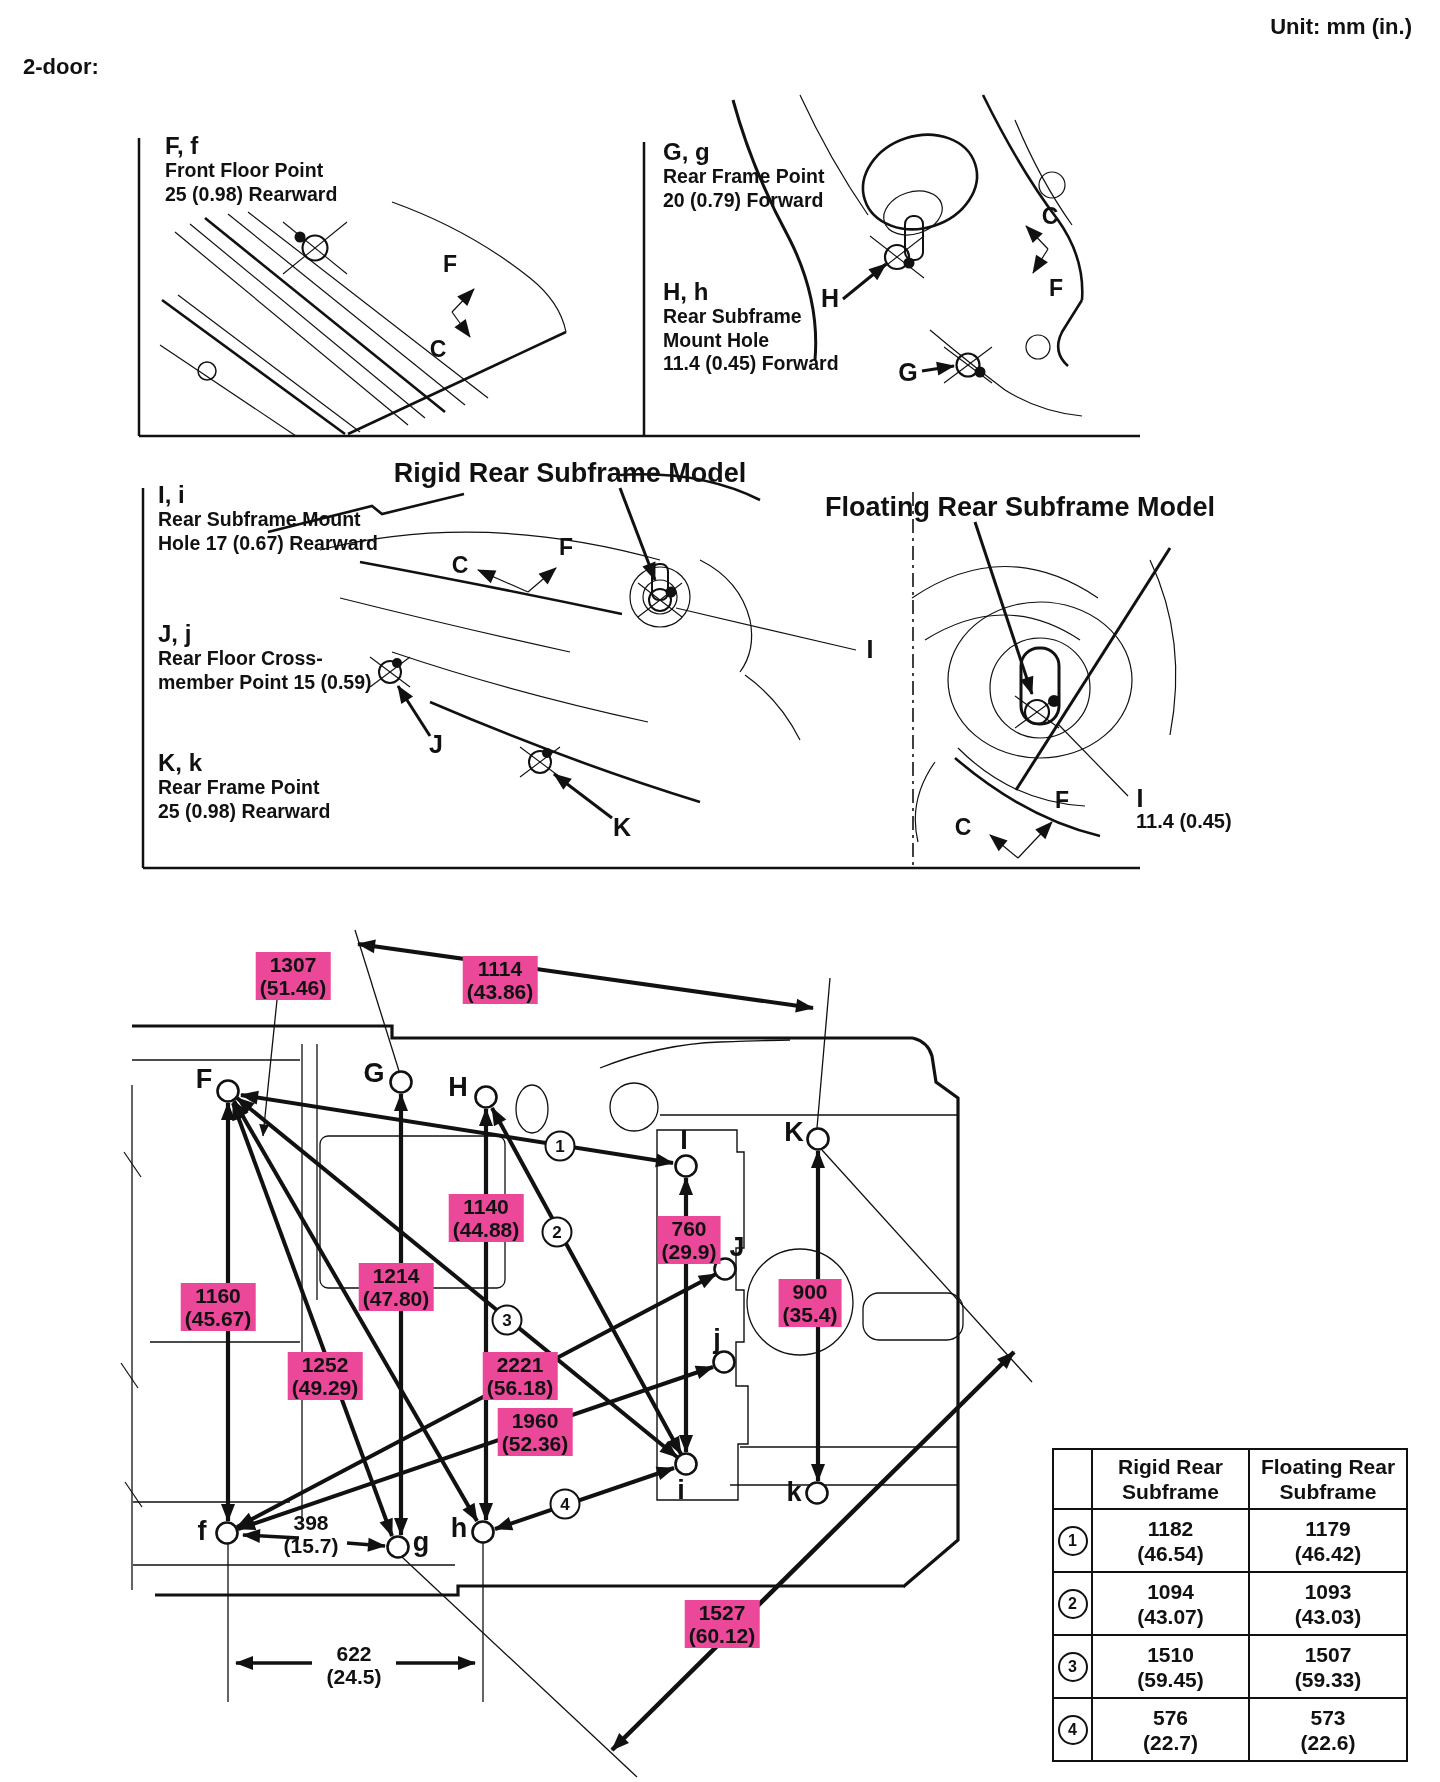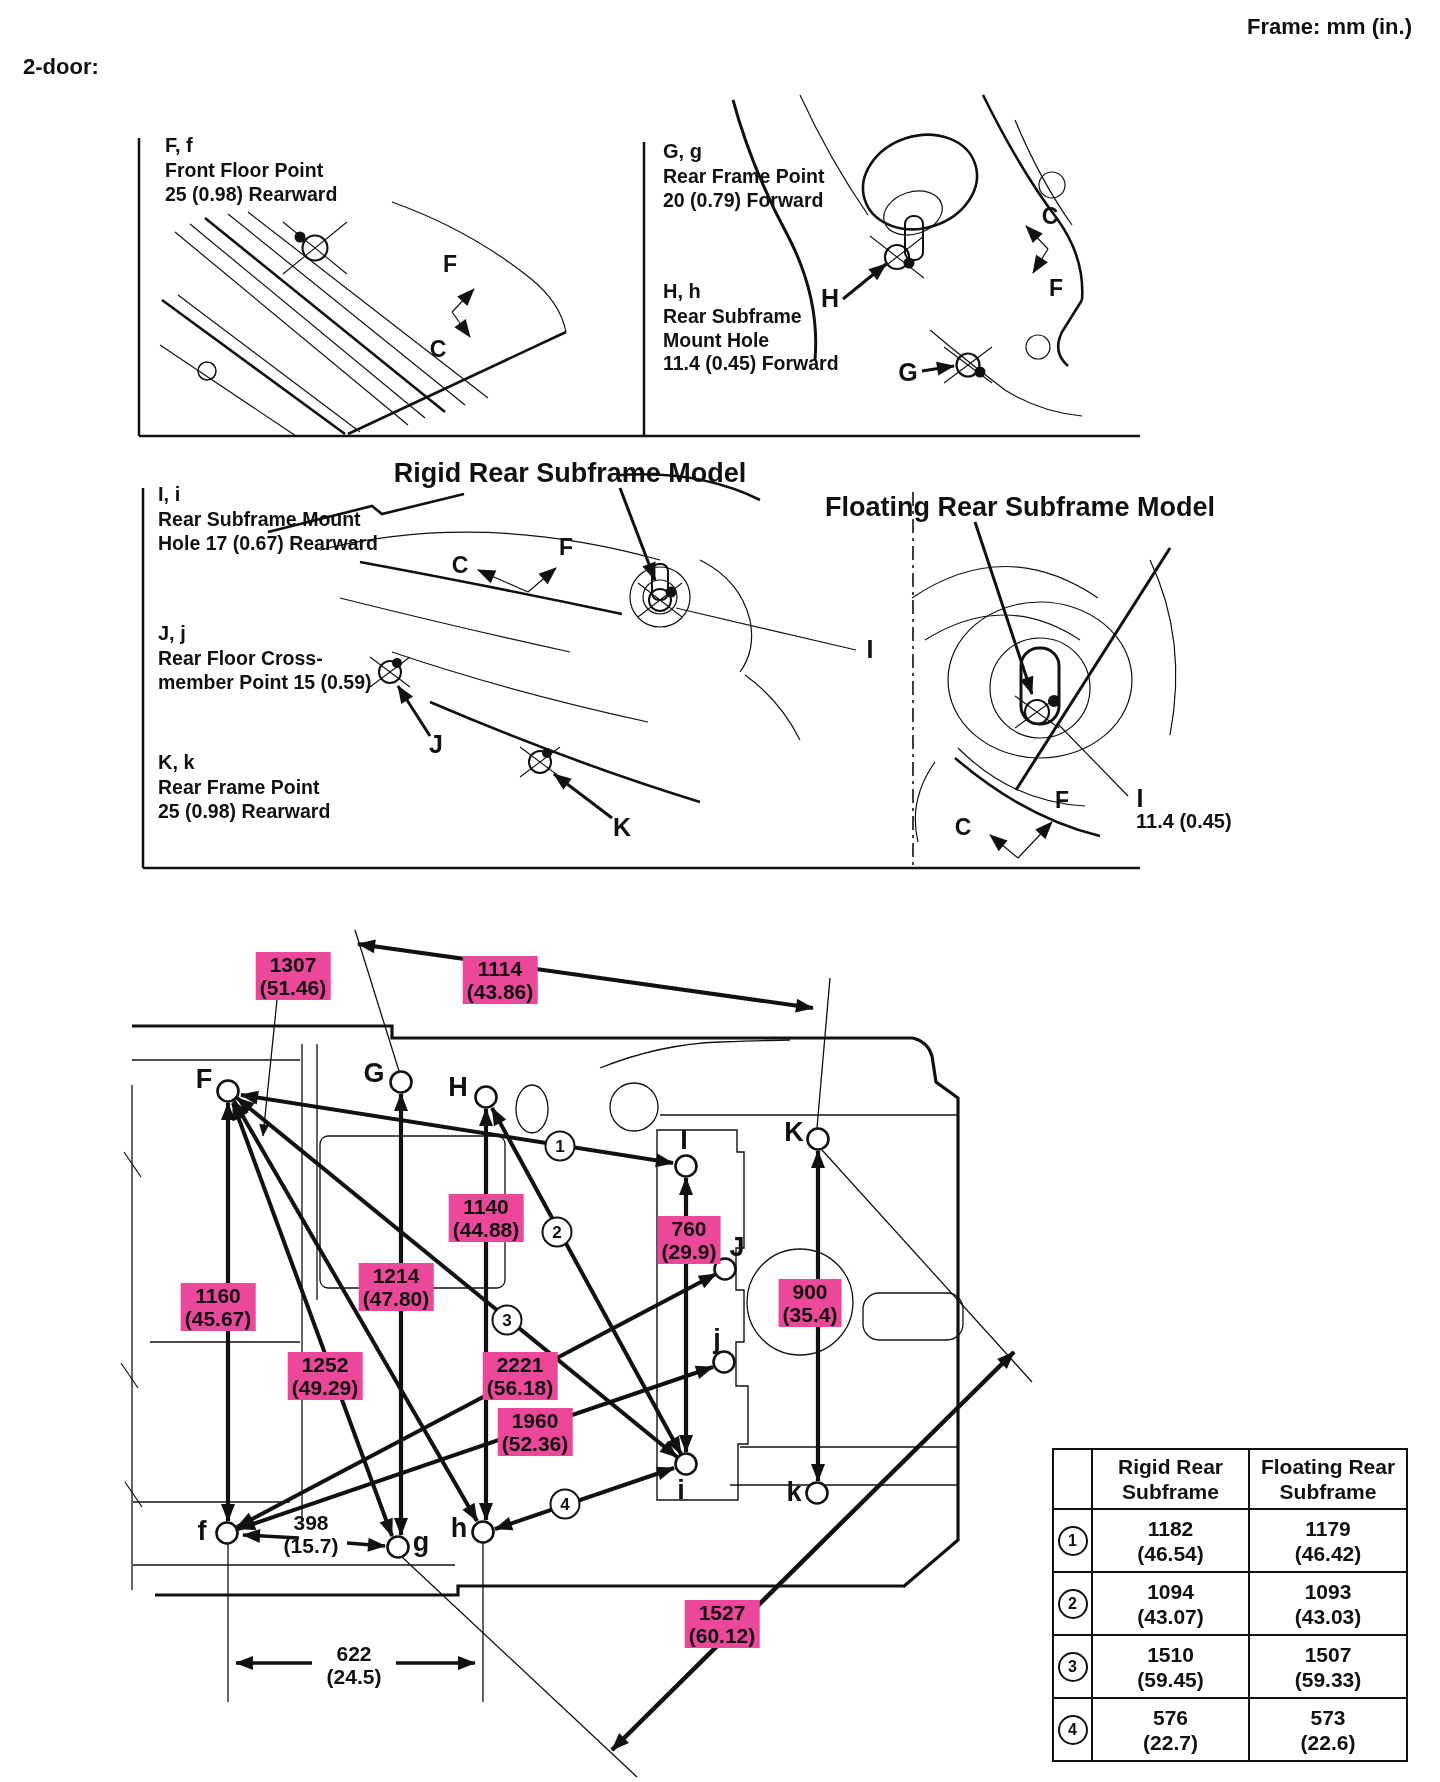--- a/index.html
+++ b/index.html
@@ -2,21 +2,21 @@
 <html><head>
 <meta charset="utf-8">
 <style>
   html,body{margin:0;padding:0;background:#fff;}
   .page{position:relative;width:1440px;height:1782px;background:#fff;overflow:hidden;
         font-family:"Liberation Sans",sans-serif;color:#111;}
   svg{position:absolute;left:0;top:0;}
   .hdr-unit{position:absolute;top:14px;right:28px;font-size:22px;font-weight:600;}
   .hdr-variant{position:absolute;left:23px;top:54px;font-size:22px;font-weight:700;}
   .leg{position:absolute;}
-  .leg-title{font-size:20px;font-weight:700;line-height:27px;}
+  .leg-title{font-size:24px;font-weight:700;line-height:27px;}
   .leg-line{font-size:19.5px;font-weight:700;line-height:23.5px;}
   .model-title{position:absolute;transform:translateX(-50%);font-size:27px;font-weight:700;white-space:nowrap;}
   .art-letter{position:absolute;transform:translate(-50%,-50%);font-size:25px;font-weight:700;}
   .axis-letter{position:absolute;transform:translate(-50%,-50%);font-size:23px;font-weight:700;}
   .small-note{position:absolute;font-size:20px;font-weight:700;white-space:nowrap;}
   .pt{position:absolute;transform:translate(-50%,-50%);font-size:27px;font-weight:700;}
   .dim{position:absolute;transform:translateX(-50%);text-align:center;font-size:21px;font-weight:700;
        line-height:23px;background:#ec4899;padding:1px 4px;white-space:nowrap;}
   .dim.nobg{background:transparent;}
   .cnum{position:absolute;width:27px;height:27px;border:2.5px solid #111;border-radius:50%;background:#fff;
@@ -244,21 +244,21 @@
       <circle cx="725" cy="1269" r="10.5"></circle>
       <circle cx="724" cy="1362" r="10.5"></circle>
       <circle cx="686" cy="1464" r="10.5"></circle>
       <circle cx="817" cy="1493" r="10.5"></circle>
       <circle cx="227" cy="1533" r="10.5"></circle>
       <circle cx="398" cy="1547" r="10.5"></circle>
       <circle cx="483" cy="1532" r="10.5"></circle>
     </g>
   </svg>
 
-  <div class="hdr-unit">Frame: mm (in.)</div>
+  <div class="hdr-unit">Unit: mm (in.)</div>
   <div class="hdr-variant">2-door:</div>
 
   <div class="leg" style="left:165px;top:132px;">
     <div class="leg-title">F, f</div>
     <div class="leg-line">Front Floor Point</div>
     <div class="leg-line">25 (0.98) Rearward</div>
   </div>
   <div class="leg" style="left:663px;top:138px;">
     <div class="leg-title">G, g</div>
     <div class="leg-line">Rear Frame Point</div>

